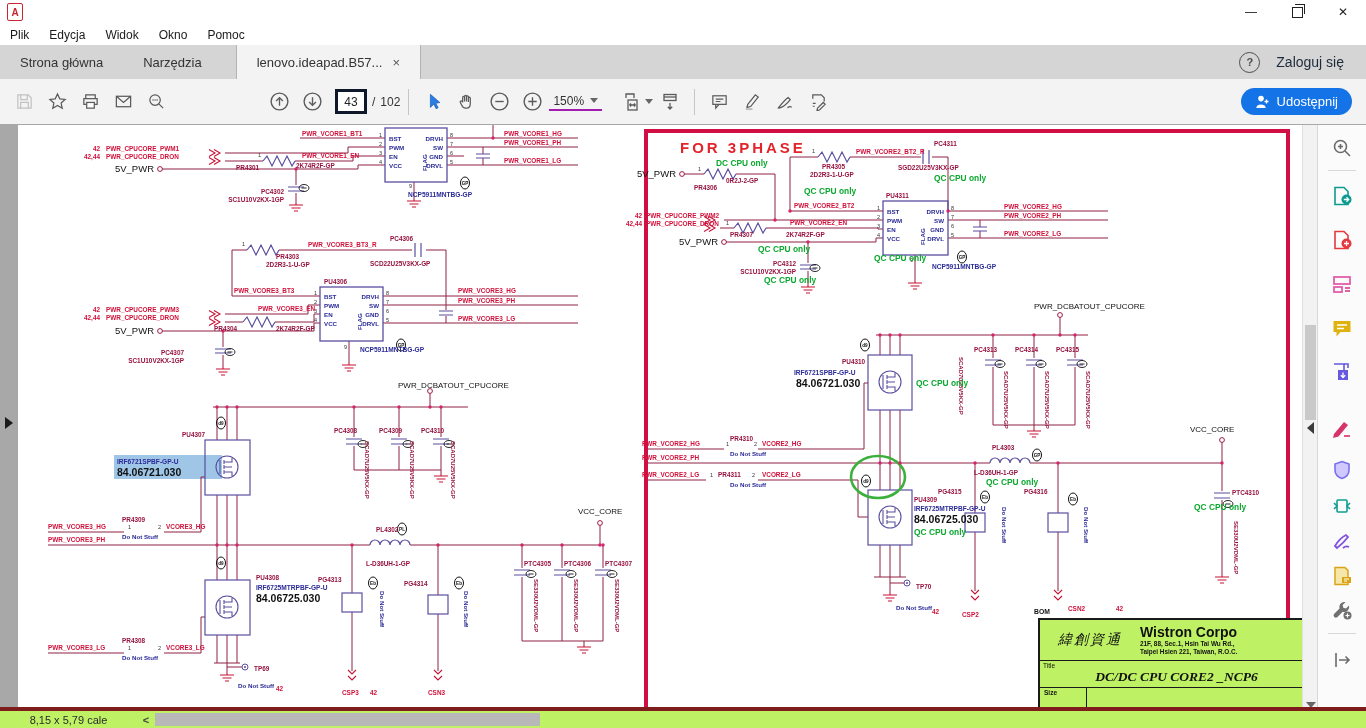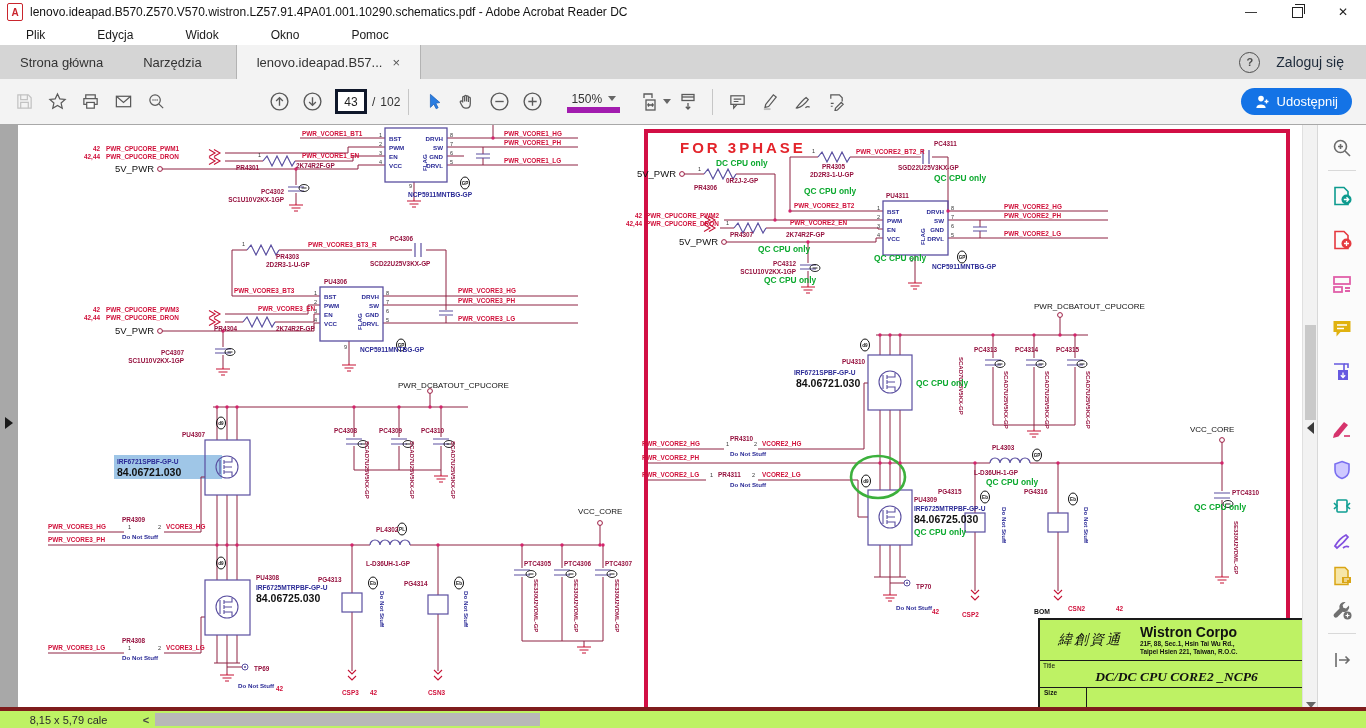--- a/index.html
+++ b/index.html
@@ -8,37 +8,37 @@
   
   .titlebar{position:absolute;top:0;left:0;right:0;height:24px;background:#fff;display:flex;align-items:center;}
   .app-icon{width:14px;height:16px;margin-left:7px;border:1px solid #c9252d;border-radius:2px;
             color:#c9252d;font-size:10px;font-weight:bold;display:flex;align-items:center;justify-content:center;}
   .win-title{font-size:12px;color:#121212;margin-left:7px;white-space:nowrap;}
   .winbtns{position:absolute;right:0;top:0;height:24px;display:flex;}
   .wb{width:46px;height:24px;display:flex;align-items:center;justify-content:center;color:#222;font-size:12px;}
   .wb .restore-glyph{width:9px;height:9px;border:1px solid #222;position:relative;background:#fff;}
   .wb .restore-glyph:before{content:"";position:absolute;left:2px;top:-4px;width:9px;height:9px;border:1px solid #222;border-left:none;border-bottom:none;}
   .menubar{position:absolute;top:24px;left:0;right:0;height:21px;background:#fff;display:flex;align-items:center;font-size:12px;color:#1a1a1a;}
-  .menu-item{padding:0 26px;text-align:center;}
+  .menu-item{padding:0 10px;text-align:center;}
   
   .tabbar{position:absolute;top:45px;left:0;right:0;height:34px;background:#d5d5d5;display:flex;align-items:stretch;font-size:13px;color:#333;border-bottom:1px solid #bdbdbd;}
   .tab{display:flex;align-items:center;padding:0 20px;}
   .doc-tab{background:#f3f3f3;border-left:1px solid #b3b3b3;border-right:1px solid #b3b3b3;margin-left:14px;max-width:190px;}
   .doc-tab .label{white-space:nowrap;overflow:hidden;}
   .tab-close{margin-left:10px;color:#555;font-size:13px;}
   .tab-right{margin-left:auto;display:flex;align-items:center;gap:16px;padding-right:22px;}
   .help-circle{width:19px;height:19px;border:1.6px solid #4d4d4d;border-radius:50%;display:flex;align-items:center;justify-content:center;font-size:11px;font-weight:bold;color:#4d4d4d;}
   .signin{font-size:14px;color:#1d2a3a;}
   
   .toolbar{position:absolute;top:79px;left:0;right:0;height:45px;background:#f3f3f3;border-bottom:1px solid #a8a8a8;display:flex;align-items:center;}
   .tbtn{width:33px;height:33px;display:flex;align-items:center;justify-content:center;flex:0 0 auto;}
   .tb-sep{width:1px;height:26px;background:#c6c6c6;margin:0 8px;flex:0 0 auto;}
   .page-input{width:26px;height:19px;border:3px solid #0f172a;font-size:12px;text-align:center;color:#222;background:#fff;padding:0;}
   .page-total{font-size:12px;color:#333;margin-left:5px;white-space:nowrap;}
-  .zoom-box{display:flex;align-items:center;border-bottom:6px solid #a21caf;padding:1px 4px;margin-left:18px;}
+  .zoom-box{display:flex;align-items:center;border-bottom:2px solid #a21caf;padding:1px 4px;margin-left:0;}
   .zoom-box span{font-size:12px;color:#333;}
   .caret{width:0;height:0;border-left:4px solid transparent;border-right:4px solid transparent;border-top:5px solid #666;margin-left:6px;}
   .share-btn{margin-left:auto;margin-right:14px;height:27px;background:#1473e6;border-radius:15px;color:#fff;font-size:13px;
              display:flex;align-items:center;padding:0 14px;gap:7px;flex:0 0 auto;}
   
   .left-strip{position:absolute;top:125px;left:0;width:18px;height:586px;background:#a8a8a8;border-right:1px solid #8e8e8e;}
   .expand-arrow{position:absolute;left:5px;top:292px;width:0;height:0;border-left:8px solid #1a1a1a;border-top:6px solid transparent;border-bottom:6px solid transparent;}
   .docwrap{position:absolute;top:125px;left:18px;width:1285px;height:586px;background:#fff;overflow:hidden;}
   .docwrap svg{position:absolute;left:0;top:0;}
   .vscroll{position:absolute;top:125px;right:48px;width:15px;height:586px;background:#f2f2f2;border-left:1px solid #e0e0e0;}
@@ -85,21 +85,20 @@
   .tb-doc{flex:1;position:relative;}
   .tb-doclbl{position:absolute;top:1px;left:4px;font-size:6.5px;font-weight:bold;color:#111;}
   .tb-docnum{font-size:13px;font-weight:bold;color:#111;text-align:center;margin-top:6px;}
   .gi{stroke:#5a5a5a;fill:none;stroke-width:1.3;}
 </style>
 </head>
 <body>
 
 <div class="titlebar">
   <div class="app-icon">A</div>
-  <div class="win-title">lenovo.ideapad.B570.Z570.V570.wistron.LZ57.91.4PA01.001.10290.schematics.pdf - Adobe Acrobat Reader DC</div>
   <div class="winbtns">
     <div class="wb">—</div>
     <div class="wb">
         <span class="restore-glyph"></span>
       </div>
     <div class="wb">✕</div>
   </div>
 </div>
 
 <div class="menubar">

